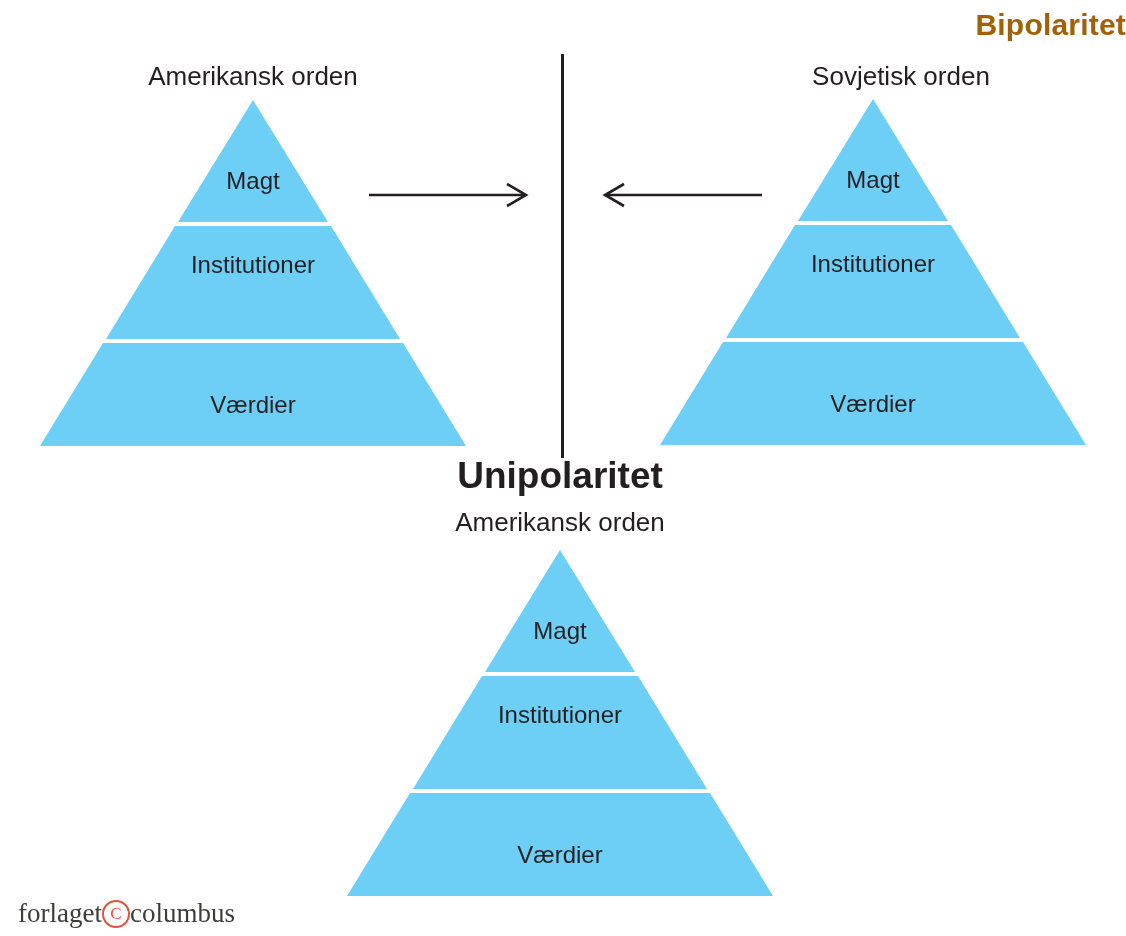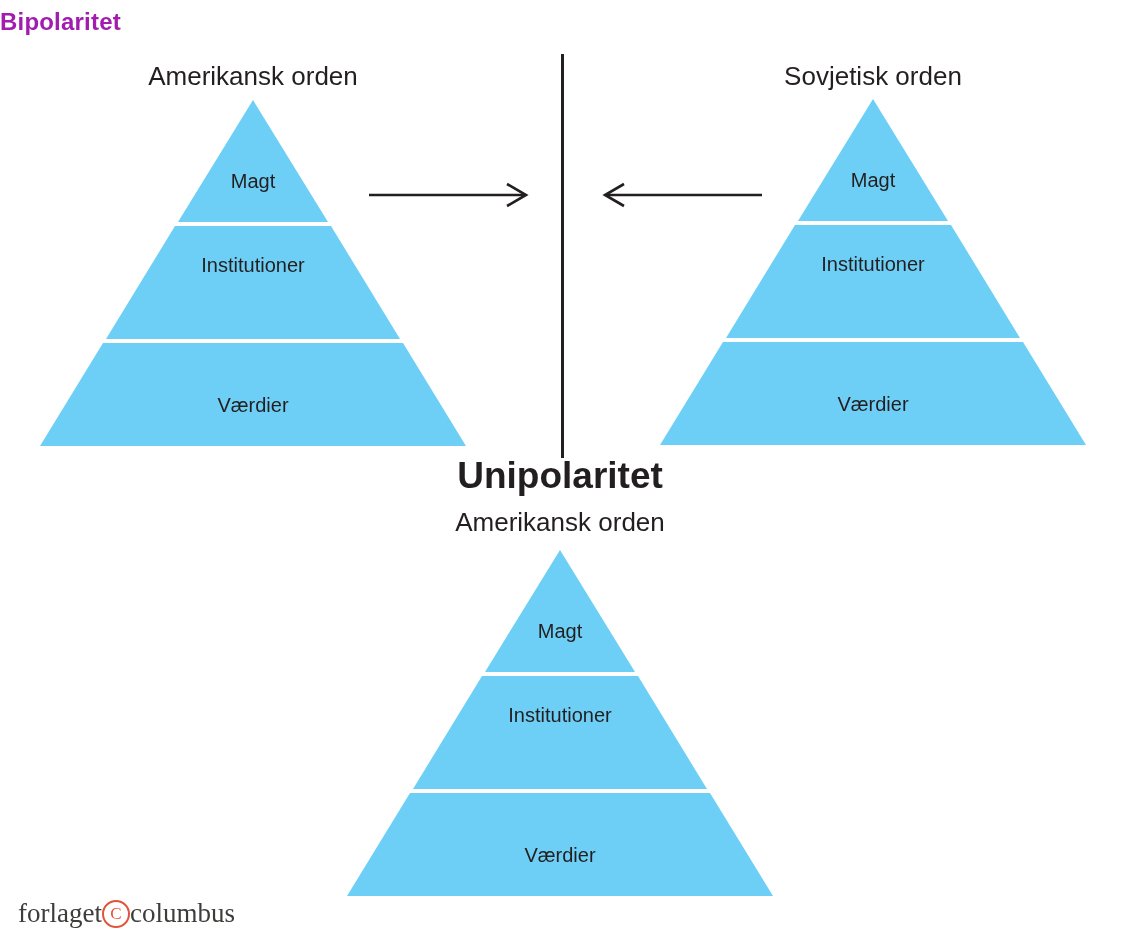--- a/index.html
+++ b/index.html
@@ -14,36 +14,36 @@
     background: #ffffff;
     overflow: hidden;
     font-family: "Liberation Sans", sans-serif;
     color: #231F20;
   }
   .main-title {
     position: absolute;
     left: 0;
     width: 1126px;
     top: 8px;
-    text-align: left;
-    font-size: 24px;
+    text-align: right;
+    font-size: 30px;
     font-weight: 800;
     letter-spacing: 0.2px;
-    color: #a21caf;
+    color: #a16207;
   }
   .order-label {
     position: absolute;
     width: 426px;
     text-align: center;
     font-size: 26px;
     color: #231F20;
     top: 61px;
   }
   .order-label.left-pos  { left: 40px; }
-  .order-label.right-pos { left: 660px; }
+  .order-label.right-pos { left: 688px; }
   .vline {
     position: absolute;
     left: 561px;
     top: 54px;
     width: 3px;
     height: 404px;
     background: #231F20;
   }
   .arrow-svg {
     position: absolute;
@@ -59,21 +59,21 @@
     width: 426px;
     height: 346px;
   }
   .pyramid svg { display: block; }
   .pyramid polygon { fill: #6DCFF6; }
   .layer-label {
     position: absolute;
     left: 0;
     width: 426px;
     text-align: center;
-    font-size: 20px;
+    font-size: 24px;
     color: #231F20;
     line-height: 30px;
   }
   .layer-label.l0 { top: 66px; }
   .layer-label.l1 { top: 150px; }
   .layer-label.l2 { top: 290px; }
   .uni-title {
     position: absolute;
     left: 0;
     width: 1120px;

